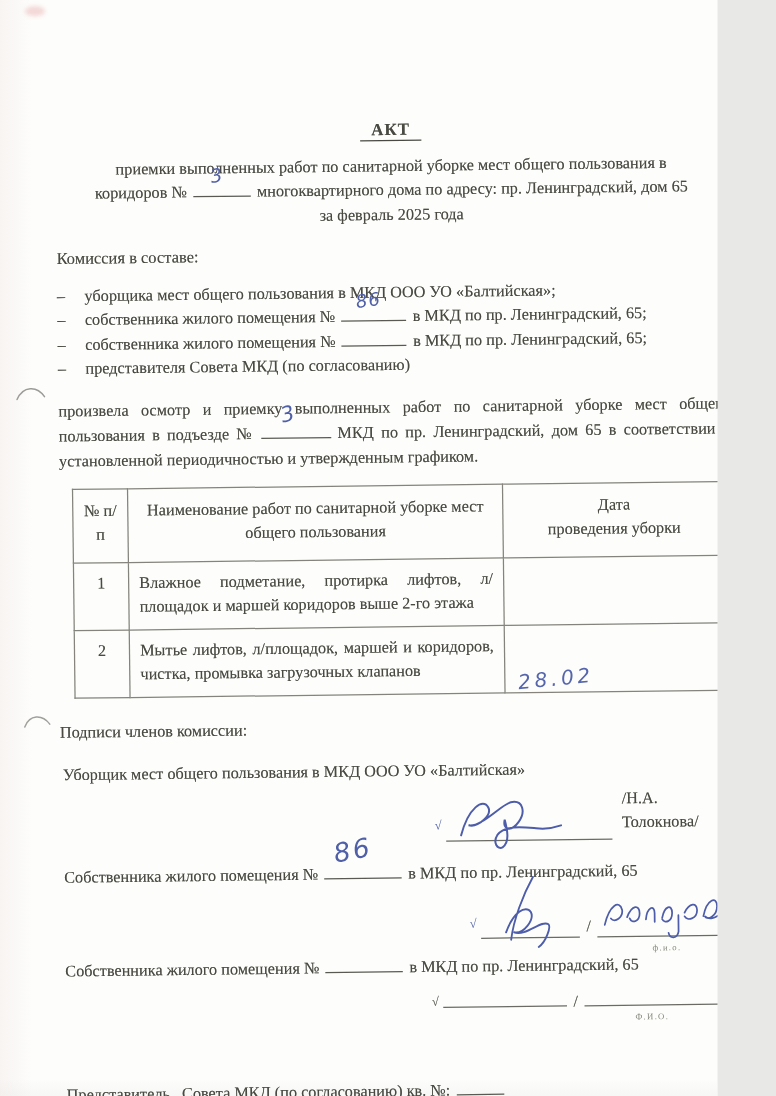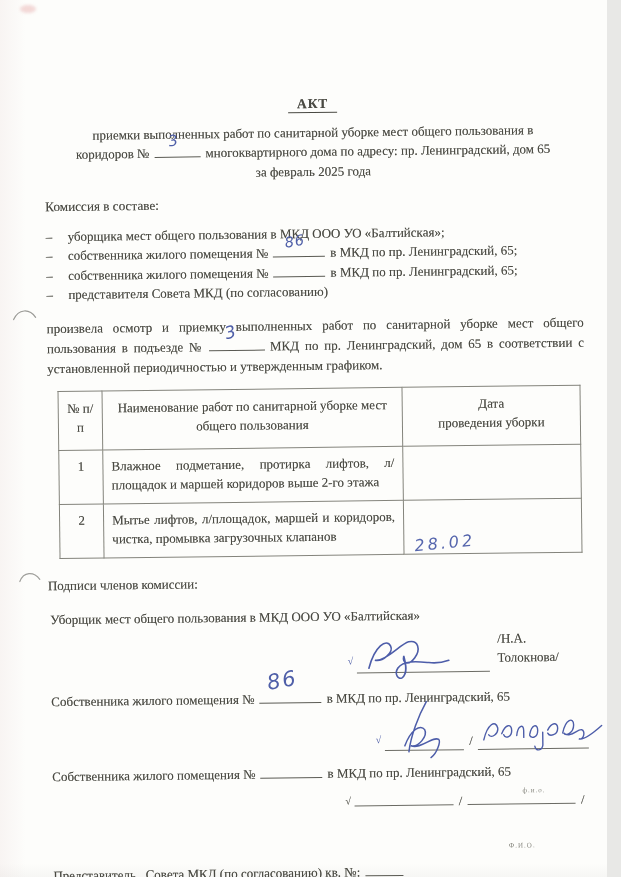--- a/index.html
+++ b/index.html
@@ -1,18 +1,18 @@
 <!DOCTYPE html>
 <html><head>
 <meta charset="utf-8">
 <style>
   html,body{margin:0;padding:0;}
   body{width:621px;height:877px;overflow:hidden;background:#e8e8e6;}
-  .sheet{position:relative;width:607px;height:877px;background:#fdfdfb;overflow:hidden;
-         font-family:"Liberation Serif",serif;color:#4a4a43;}
+  .sheet{position:relative;width:556px;height:877px;background:#fdfdfb;overflow:hidden;
+         font-family:"Liberation Serif",serif;color:#4a4a43;padding-left:18px;}
   .sheet::before{content:"";position:absolute;inset:0;
     background:linear-gradient(90deg,rgba(225,205,205,.18) 0,rgba(255,255,255,0) 26px),
                linear-gradient(0deg,rgba(240,240,238,.5) 0,rgba(255,255,255,0) 14px);
     pointer-events:none;}
   .smudge{position:absolute;left:20px;top:5px;width:16px;height:8px;border-radius:50%;
           background:rgba(228,160,160,.4);filter:blur(1.5px);}
   .rot{position:absolute;left:0;top:0;width:621px;height:877px;
        transform:rotate(-0.7deg);transform-origin:310px 430px;}
   .content{position:absolute;left:0;top:0;width:621px;padding:0 36px 0 48px;box-sizing:border-box;
            font-size:13px;line-height:19.5px;text-shadow:0 0 .5px rgba(74,74,67,.55);}
@@ -46,21 +46,21 @@
   .sig-heading{margin-top:17px;margin-left:-2px;}
   .sig-label{margin-top:15px;}
   .sig-row{display:flex;align-items:baseline;position:relative;}
   .check{font-size:10px;margin-right:3px;position:relative;top:-2px;}
   .check.blue{color:#4f5fa8;text-shadow:none;}
   .check.gray{color:#6b6b64;}
   .sig-line{display:inline-block;position:relative;border-bottom:1px solid #6b6b64;height:12px;}
   .sig-line svg{position:absolute;overflow:visible;}
   .slash{margin:0 5px;color:#5a5a53;}
   .fio{position:absolute;left:0;right:0;top:13px;text-align:center;font-size:7px;
-       color:#87877f;letter-spacing:1px;text-shadow:none;font-family:"Liberation Serif",serif;margin-top:32px;}
+       color:#87877f;letter-spacing:1px;text-shadow:none;font-family:"Liberation Serif",serif;}
   .pre{white-space:pre-wrap;}
   .pen-mark{position:absolute;}
   .pm1{left:13px;top:303px;} .pm2{left:16px;top:566px;}
   .r1{margin:5px 0 0 297px;height:42px;align-items:flex-end;}
   .r2{margin:4px 0 0 324px;height:40px;align-items:flex-end;}
   .r3{margin:9px 0 0 293px;height:34px;}
   .typed-name{margin-left:8px;position:relative;top:-4px;}
   .owner-line{margin-top:15px;}
   .rep-line{margin-top:36px;}
 </style>

